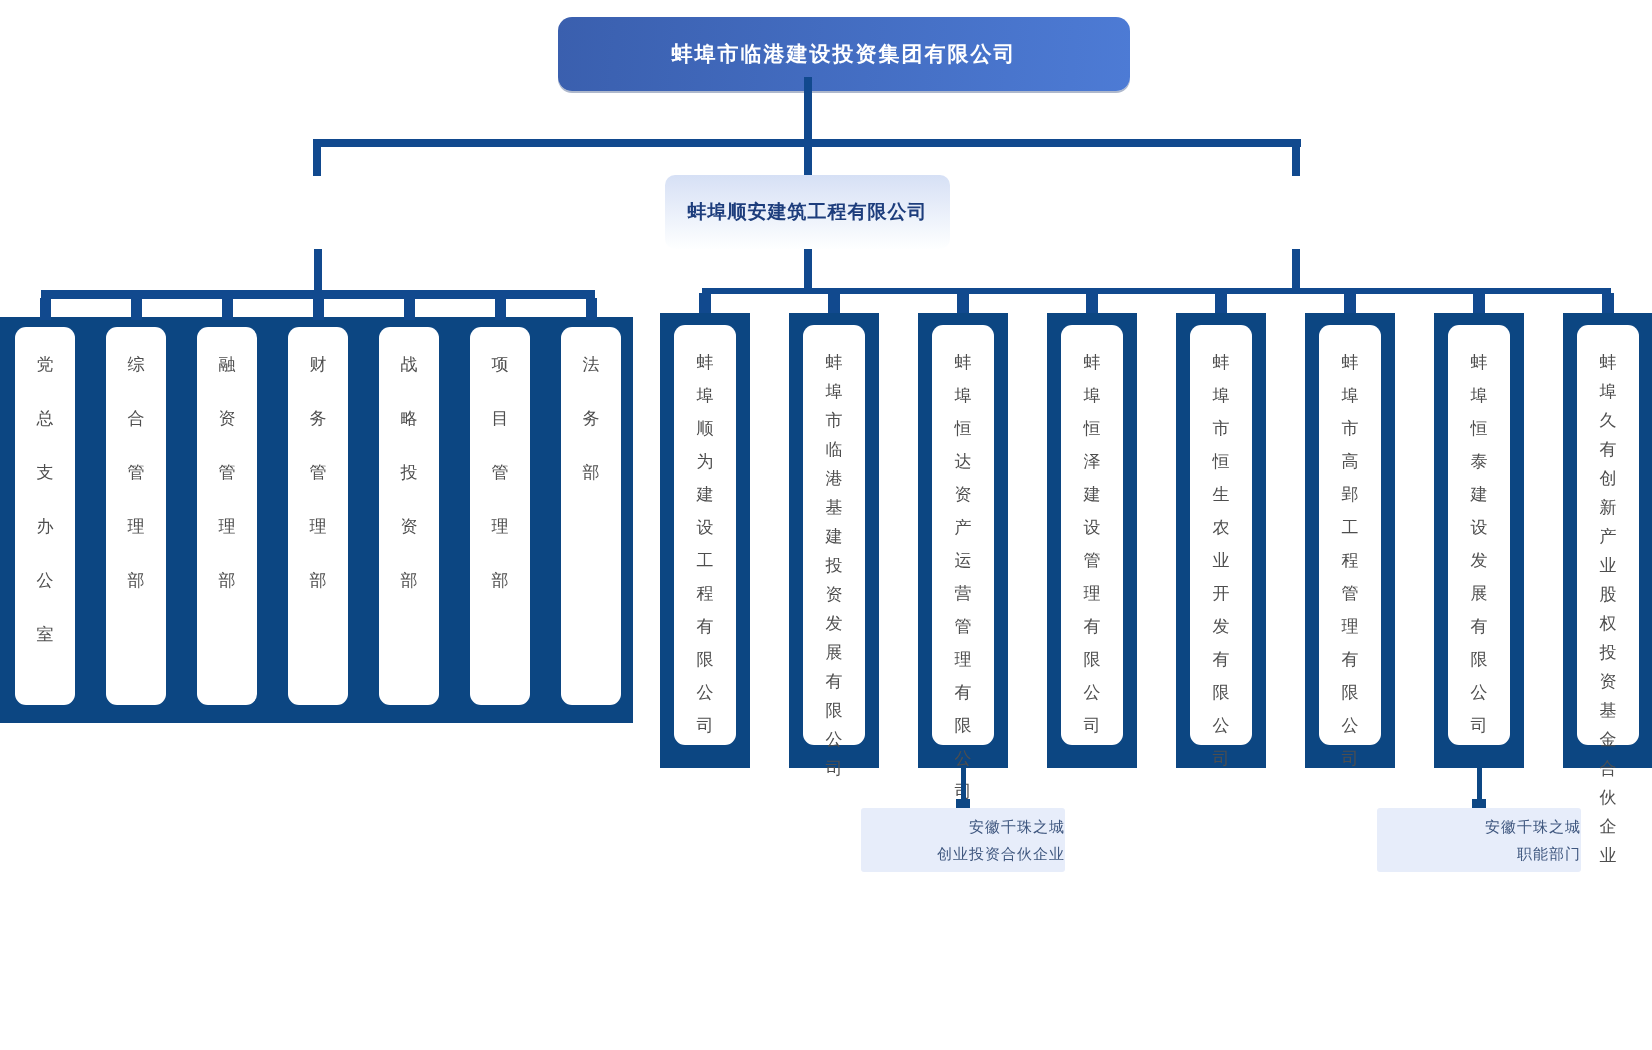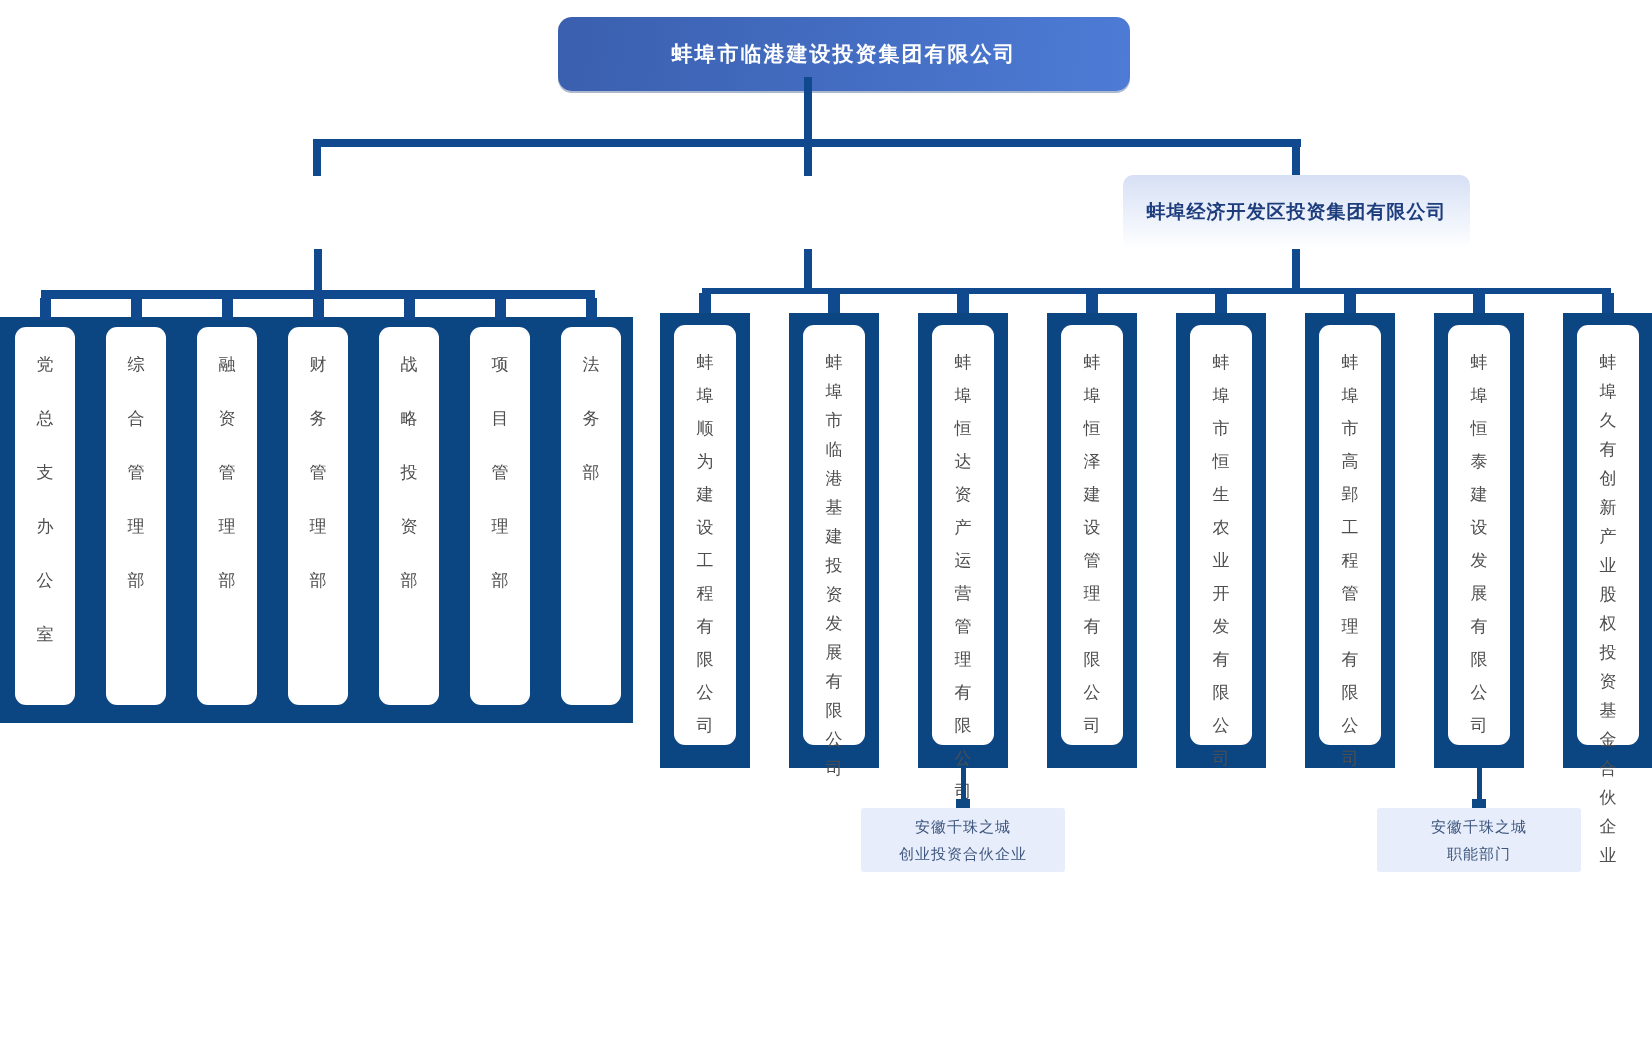--- a/index.html
+++ b/index.html
@@ -36,42 +36,42 @@
   .vbox .vlabel{
     display:flex;flex-direction:column;align-items:center;
     padding-top:26px;font-size:17px;color:#4e4e4e;
   }
   .gap-wide .vlabel{gap:31px;}
   .gap-med  .vlabel{gap:10px;}
   .gap-tight .vlabel{gap:6px;}
   
   .l4-box{
     position:absolute;top:808px;width:204px;height:64px;background:#e7edfa;border-radius:3px;
-    display:flex;flex-direction:column;align-items:center;justify-content:center;
+    display:flex;flex-direction:column;align-items:flex-end;justify-content:center;
   }
   .l4-box span{color:#3f577f;font-size:15px;line-height:27px;letter-spacing:1px;}
   .cap{position:absolute;background:#0d4784;}
 </style>
 </head>
 <body>
 
 <div class="canvas">
 
   <div class="root-box">
     <span>蚌埠市临港建设投资集团有限公司</span>
   </div>
 
   <div class="line" style="left:804px;top:77px;width:8px;height:66px;"></div>
   <div class="line" style="left:313px;top:139px;width:988px;height:8px;"></div>
   <div class="line" style="left:313px;top:139px;width:8px;height:37px;"></div>
   <div class="line" style="left:804px;top:139px;width:8px;height:37px;"></div>
   <div class="line" style="left:1292px;top:139px;width:8px;height:37px;"></div>
 
-  <div class="l2-box" style="left:1123px;width:347px;">
-    <span>蚌埠经济开发区投资集团有限公司</span>
+  <div class="l2-box" style="left:665px;width:285px;">
+    <span>蚌埠顺安建筑工程有限公司</span>
   </div>
 
   <div class="line" style="left:314px;top:249px;width:8px;height:43px;"></div>
   <div class="line" style="left:804px;top:249px;width:8px;height:41px;"></div>
   <div class="line" style="left:1292px;top:249px;width:8px;height:41px;"></div>
 
   <div class="line" style="left:41px;top:290px;width:554px;height:9px;"></div>
 
   <div class="dept-block"></div>
 

